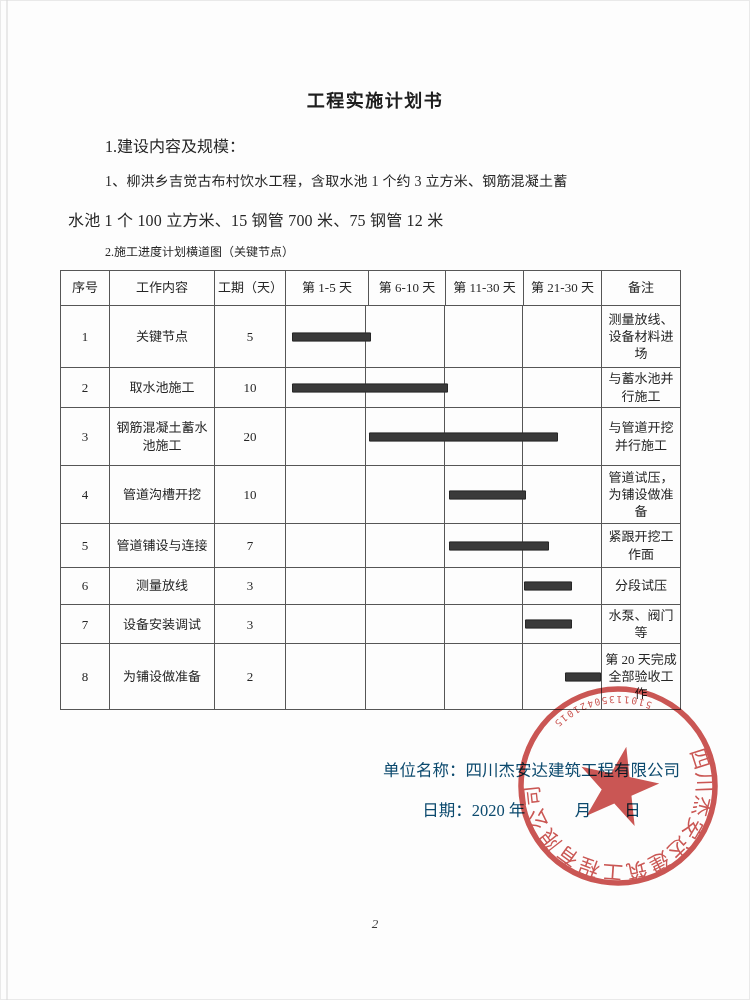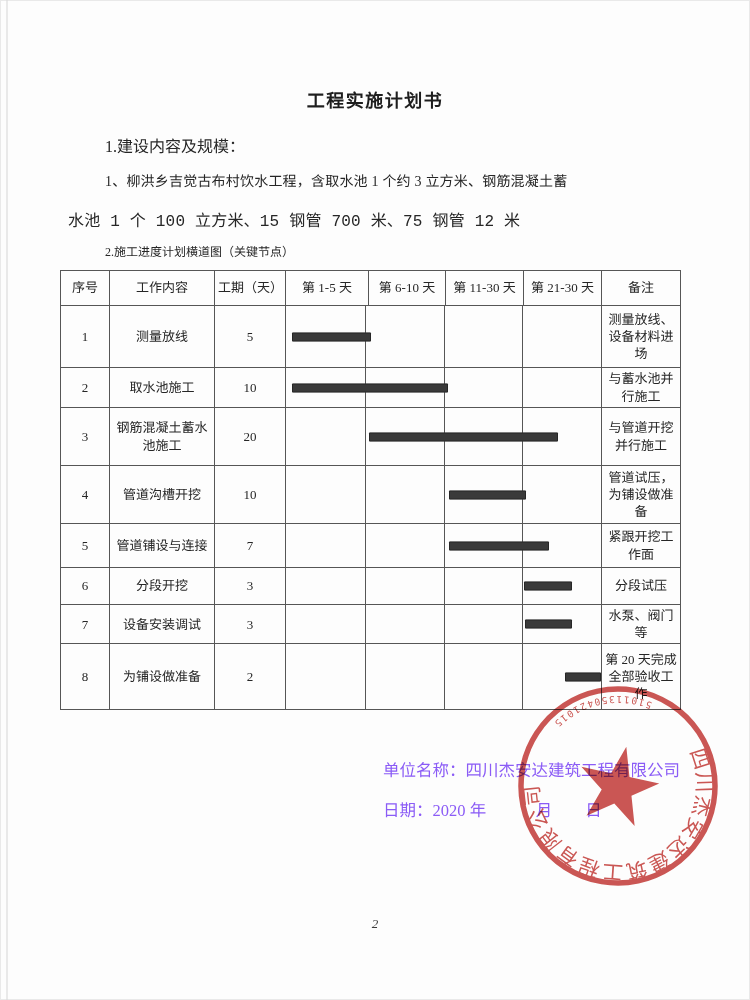--- a/index.html
+++ b/index.html
@@ -20,21 +20,21 @@
     position:absolute;left:6px;top:0;bottom:0;width:2px;
     background:#d8d8d8;opacity:.55;
   }
   .doc-title{
     position:absolute;top:86px;left:0;width:100%;
     text-align:center;font-size:18px;font-weight:bold;
     letter-spacing:1.5px;color:#1e1e1e;
   }
   .h-sec1{position:absolute;top:133px;left:105px;font-size:16px;}
   .para-1{position:absolute;top:170px;left:105px;font-size:14px;letter-spacing:.2px;}
-  .para-2{position:absolute;top:207px;left:68px;font-size:16px;letter-spacing:.2px;font-family:Liberation Mono, monospace;}
+  .para-2{position:absolute;top:207px;left:68px;font-size:16px;letter-spacing:.2px;}
   .h-sec2{position:absolute;top:242px;left:105px;font-size:12px;}
 
   .gantt-wrap{position:absolute;top:270px;left:60px;}
   table.gantt{
     border-collapse:collapse;table-layout:fixed;width:620px;
     font-size:13px;line-height:1.32;color:#262626;
   }
   table.gantt th,table.gantt td{
     border:1px solid #565656;
     text-align:center;vertical-align:middle;
@@ -54,21 +54,21 @@
   tbody tr:nth-child(2) td{height:35px;}
   tbody tr:nth-child(3) td{height:53px;}
   tbody tr:nth-child(4) td{height:53px;}
   tbody tr:nth-child(5) td{height:39px;}
   tbody tr:nth-child(6) td{height:32px;}
   tbody tr:nth-child(7) td{height:32px;}
   tbody tr:nth-child(8) td{height:61px;}
 
   .footer-block{
     position:absolute;top:757px;right:70px;
-    text-align:left;font-size:16.5px;color:#8b5cf6;
+    text-align:center;font-size:16.5px;color:#0c4a6e;
   }
   .footer-line{margin:0 0 16px 0;white-space:pre;}
   .seal{
     position:absolute;left:512px;top:680px;width:212px;height:212px;
     mix-blend-mode:multiply;opacity:.88;
     pointer-events:none;
   }
   .page-number{
     position:absolute;top:916px;left:0;width:100%;
     text-align:center;font-size:13px;font-style:italic;color:#3a3a3a;
@@ -107,21 +107,21 @@
           <th>第 1-5 天</th>
           <th>第 6-10 天</th>
           <th>第 11-30 天</th>
           <th>第 21-30 天</th>
           <th>备注</th>
         </tr>
       </thead>
       <tbody id="gantt-body">
     <tr>
       <td>1</td>
-      <td>测量放线</td>
+      <td>关键节点</td>
       <td>5</td>
       <td class="c-timeline" colspan="4">
         <div class="tl-grid" style="left:25%"></div>
         <div class="tl-grid" style="left:50%"></div>
         <div class="tl-grid" style="left:75%"></div>
         <div class="tl-bar" style="left: 1.9%; width: 25%; background: rgb(58, 58, 58);"></div>
       </td>
       <td class="c-remark">测量放线、设备材料进场</td>
     </tr>
 
@@ -172,21 +172,21 @@
         <div class="tl-grid" style="left:25%"></div>
         <div class="tl-grid" style="left:50%"></div>
         <div class="tl-grid" style="left:75%"></div>
         <div class="tl-bar" style="left: 51.9%; width: 31.6%; background: rgb(58, 58, 58);"></div>
       </td>
       <td class="c-remark">紧跟开挖工作面</td>
     </tr>
 
     <tr>
       <td>6</td>
-      <td>分段开挖</td>
+      <td>测量放线</td>
       <td>3</td>
       <td class="c-timeline" colspan="4">
         <div class="tl-grid" style="left:25%"></div>
         <div class="tl-grid" style="left:50%"></div>
         <div class="tl-grid" style="left:75%"></div>
         <div class="tl-bar" style="left: 75.6%; width: 15.2%; background: rgb(58, 58, 58);"></div>
       </td>
       <td class="c-remark">分段试压</td>
     </tr>
 

